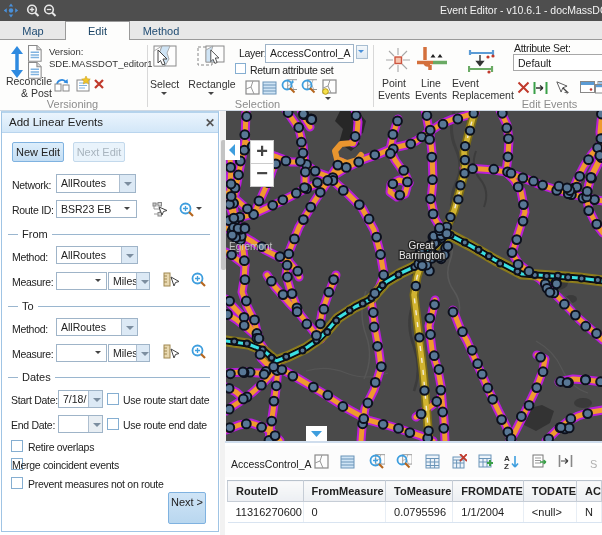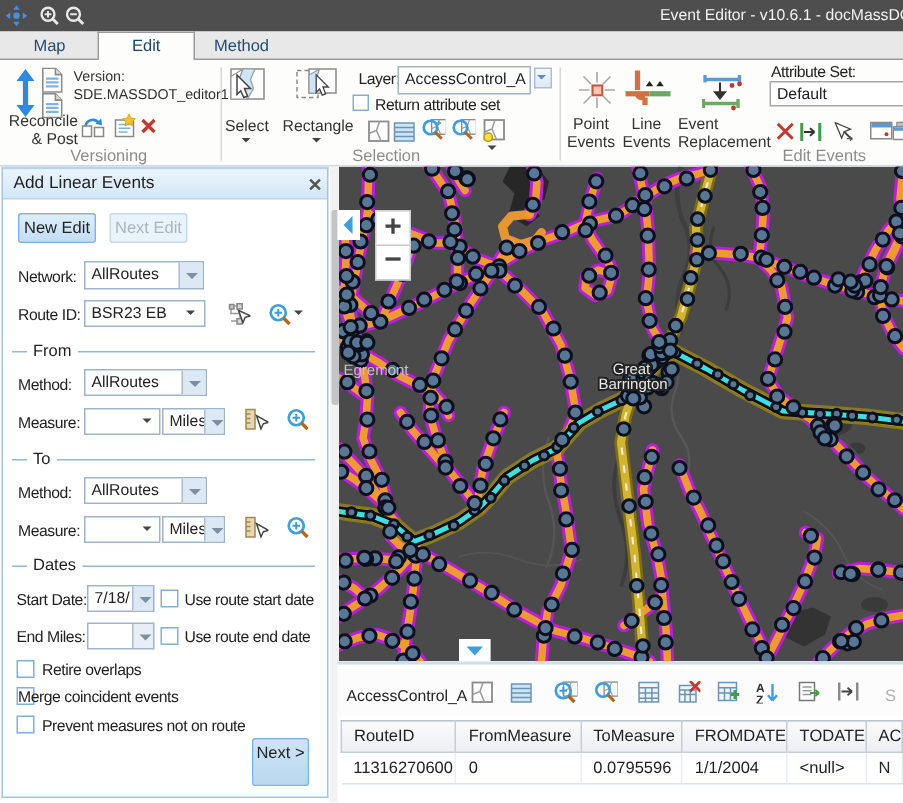--- a/index.html
+++ b/index.html
@@ -34,21 +34,21 @@
 #sbar{left:220px;top:111px;width:6px;height:424px;background:#f2f2f2}
 #sthumb{left:221px;top:140px;width:5px;height:130px;background:#c4c4c4;border-radius:2px}
 
 #map{left:226px;top:111px;width:376px;height:330px;overflow:hidden}
 .navbox{position:absolute;background:#fff;border:1px solid #ccc;color:#333}
 
 #bpanel{left:225px;top:441px;width:377px;height:94px;background:#fff;border-top:2px solid #cfdded}
 #btoolbar{left:225px;top:446px;width:377px;height:31px;background:#fcfcfc}
 #btitle{left:6px;top:12px;font-size:10.5px;color:#222}
 table#grid{position:absolute;left:227px;top:480px;border-collapse:collapse;font-size:11px;color:#222;table-layout:fixed}
-#grid th{font-weight:normal;text-align:left;background:linear-gradient(#fafafa,#eceff3);border:1px solid #c6cdd6;border-top:1px solid #b9c2cc;padding:3px 0 3px 8px;height:21px;box-sizing:border-box}
+#grid th{font-weight:bold;text-align:left;background:linear-gradient(#fafafa,#eceff3);border:1px solid #c6cdd6;border-top:1px solid #b9c2cc;padding:3px 0 3px 8px;height:21px;box-sizing:border-box}
 #grid td{border-bottom:1px solid #d9e4f1;border-right:1px solid #e8eef5;padding:3px 0 3px 8px;height:21px;box-sizing:border-box;background:#fff}
 </style></head>
 <body>
 <div id="topbar" class="abs"></div>
 <svg class="abs" style="left:4px;top:3px" width="60" height="15" viewBox="0 0 60 15">
  <g>
       <circle cx="7" cy="7.5" r="2.2" fill="#4a90d9"></circle>
  <path d="M7,0.5 l2.2,3 h-4.4 Z M7,14.5 l2.2,-3 h-4.4 Z M-0.2,7.5 l3,-2.2 v4.4 Z M14.2,7.5 l-3,-2.2 v4.4 Z" fill="#4a90d9"></path>
  <circle cx="28" cy="6.5" r="4.3" fill="none" stroke="#e8e8e8" stroke-width="1.6"></circle>
       <path d="M31,9.5 L34.5,13" stroke="#e8e8e8" stroke-width="2"></path>
@@ -306,21 +306,21 @@
   </svg>
 
 <div class="sep abs" style="top:371px"><div class="sepline"></div><i style="left:10px;padding:0 4px">Dates</i></div>
 <div class="lbl abs" style="left:11px;top:394px">Start Date:</div>
 <div class="combo abs" style="left:58px;top:390px;width:45px;height:18px">
     <div class="tx">7/18/</div>
     <div class="btn" style="width:14px"></div>
   </div>
 <div class="cb abs" style="left:107px;top:393px;width:12px;height:12px"></div>
 <div class="lbl abs" style="left:123px;top:394px">Use route start date</div>
-<div class="lbl abs" style="left:11px;top:419px">End Miles:</div>
+<div class="lbl abs" style="left:11px;top:419px">End Date:</div>
 <div class="combo abs" style="left:58px;top:415px;width:45px;height:18px">
     <div class="tx"></div>
     <div class="btn" style="width:14px;background:#e8eef3"></div>
   </div>
 <div class="cb abs" style="left:107px;top:418px;width:12px;height:12px"></div>
 <div class="lbl abs" style="left:123px;top:419px">Use route end date</div>
 
 <div class="cb abs" style="left:11px;top:440px;width:12px;height:12px"></div>
 <div class="lbl abs" style="left:28px;top:441px">Retire overlaps</div>
 <div class="cb abs" style="left:11px;top:458px;width:12px;height:12px"></div>

